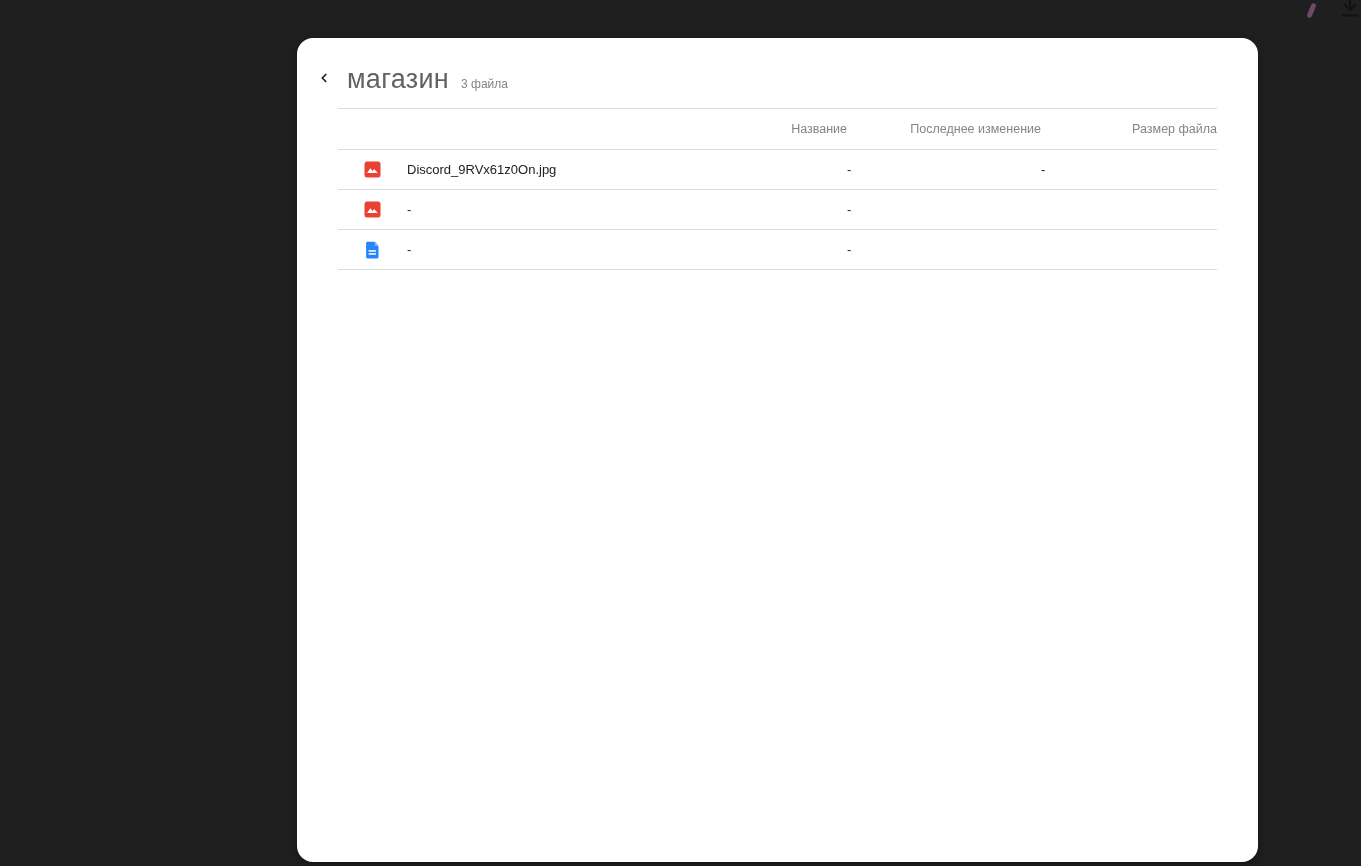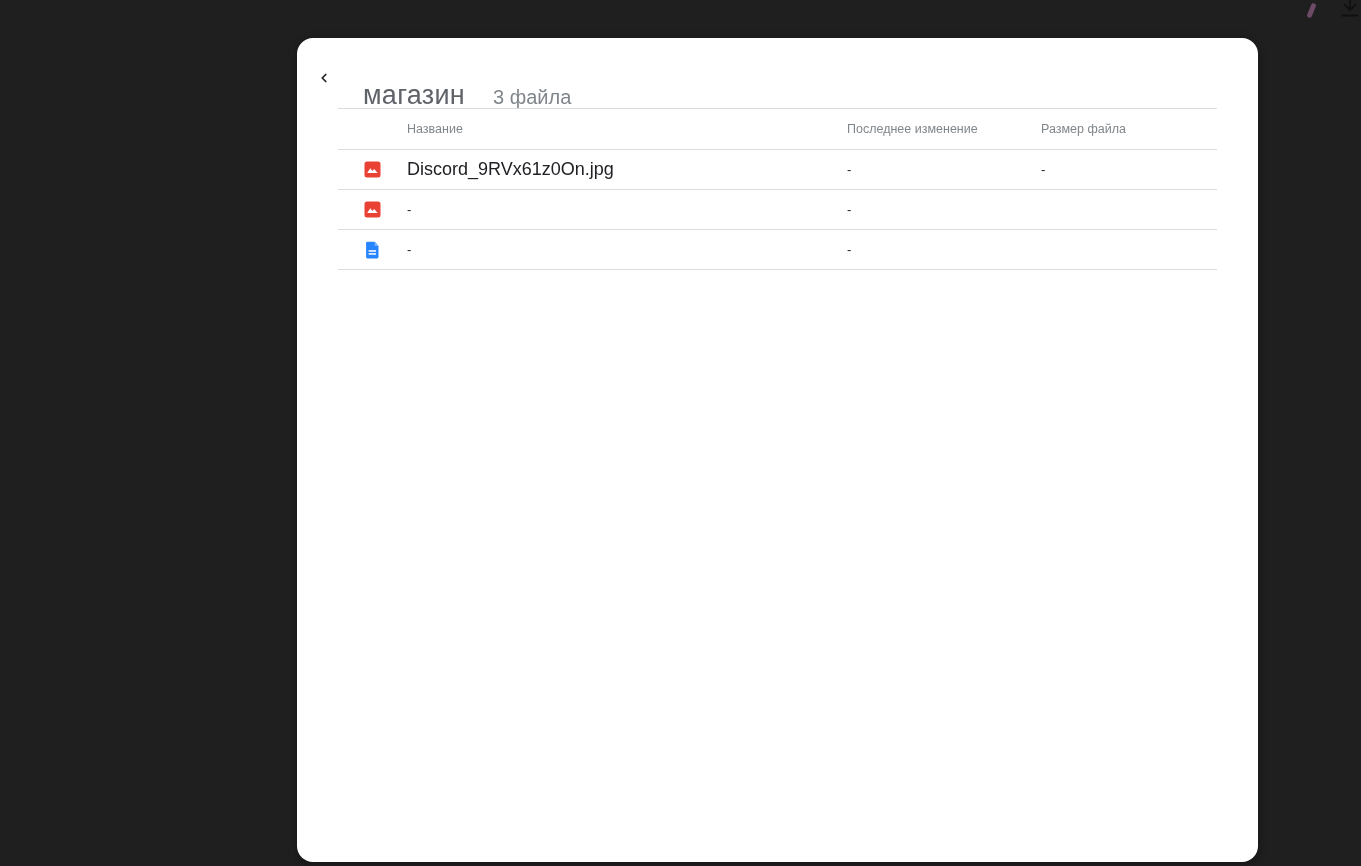--- a/index.html
+++ b/index.html
@@ -26,38 +26,38 @@
   .back-btn{
     position:absolute;left:16px;top:29px;width:22px;height:22px;
     background:none;border:none;padding:0;cursor:pointer;
     display:flex;align-items:center;justify-content:center;
   }
   .title-row{
     position:absolute;left:50px;top:26px;right:44px;
     display:flex;align-items:baseline;gap:12px;
   }
   .folder-title{
-    margin:16px;font-size:27px;font-weight:400;color:#5f6368;letter-spacing:0.3px;
+    margin:0;font-size:27px;font-weight:400;color:#5f6368;letter-spacing:0.3px;
   }
-  .file-count{font-size:20px;color:#80868b;}
+  .file-count{font-size:12px;color:#80868b;}
   
   .file-table{
     position:absolute;left:41px;top:70px;width:879px;
   }
   .thead,.file-row{
     display:grid;grid-template-columns:69px 440px 194px 1fr;
     align-items:center;
   }
   .thead{
     height:40px;border-top:1px solid #dadce0;border-bottom:1px solid #dadce0;
   }
-  .th{font-size:12.5px;color:#80868b;}
+  .th{font-size:12.5px;color:#80868b;text-align:right;}
   .file-row{height:39px;border-bottom:1px solid #dadce0;cursor:pointer;}
   .icon-cell{display:flex;align-items:center;justify-content:center;}
-  .name-cell{font-size:18px;color:#202124;}
+  .name-cell{font-size:13px;color:#202124;}
   .meta-cell{font-size:13px;color:#202124;}
   .file-icon{display:flex;align-items:center;justify-content:center;}
 </style>
 </head>
 <body>
 
 <div class="stage">
 
   <span class="pen-mark"></span>
 

